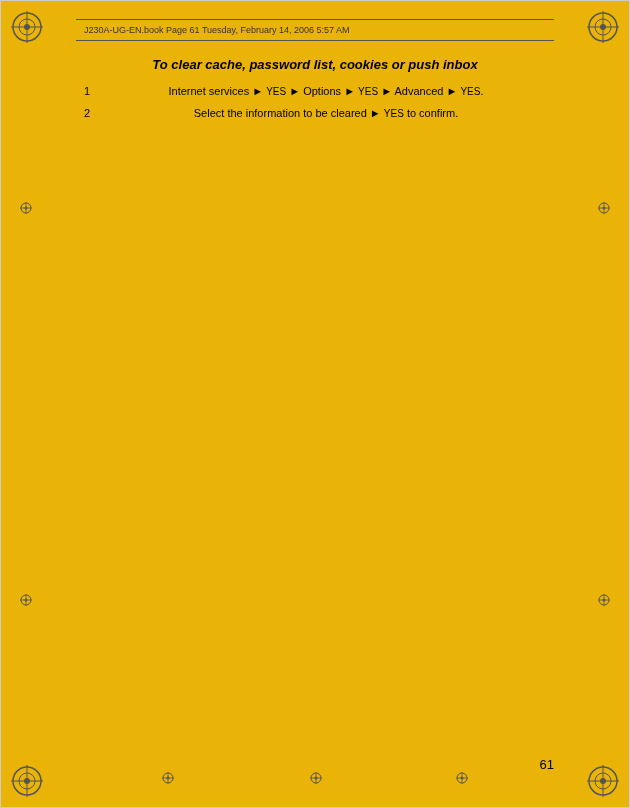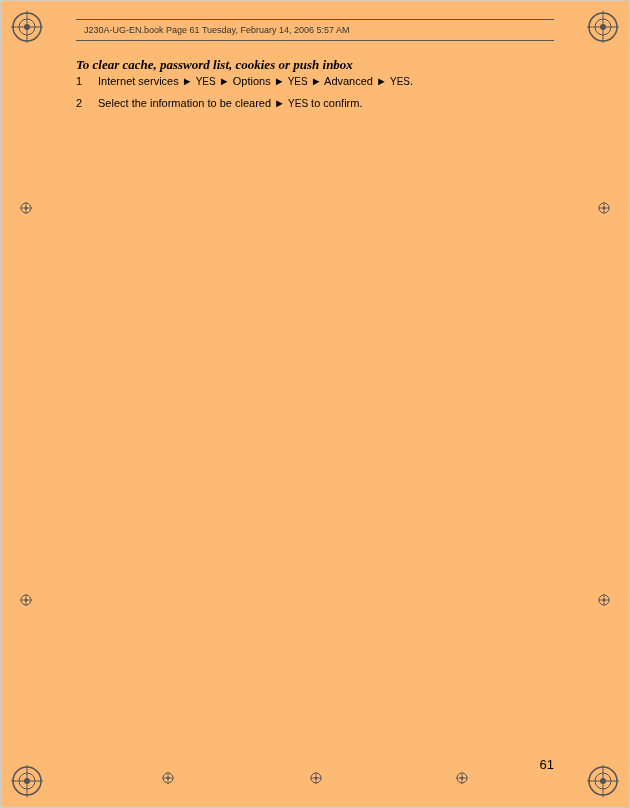--- a/index.html
+++ b/index.html
@@ -12,23 +12,24 @@
       width: 630px;
       height: 808px;
       background: #ffffff;
       font-family: Georgia, 'Times New Roman', serif;
       overflow: hidden;
     }
 
     .page-container {
       width: 630px;
       height: 808px;
-      background: #fdba74;
+      background: #eab308;
       position: relative;
       border: 1px solid #ccc;
+      text-align: center;
     }
 
     
     .header-bar {
       position: absolute;
       top: 18px;
       left: 75px;
       right: 75px;
       height: 22px;
       border-top: 1px solid #555;
@@ -84,25 +85,26 @@
     
     .content-area {
       position: absolute;
       top: 55px;
       left: 75px;
       right: 75px;
       bottom: 55px;
     }
 
     .title {
-      font-family: Liberation Serif, serif;
+      font-family: Liberation Sans, sans-serif;
       font-size: 13px;
       font-style: italic;
       font-weight: bold;
       color: #000;
+      margin-bottom: 10px;
       line-height: 1.4;
     }
 
     .step-list {
       list-style: none;
       padding: 0;
       margin: 0;
     }
 
     .step-item {

